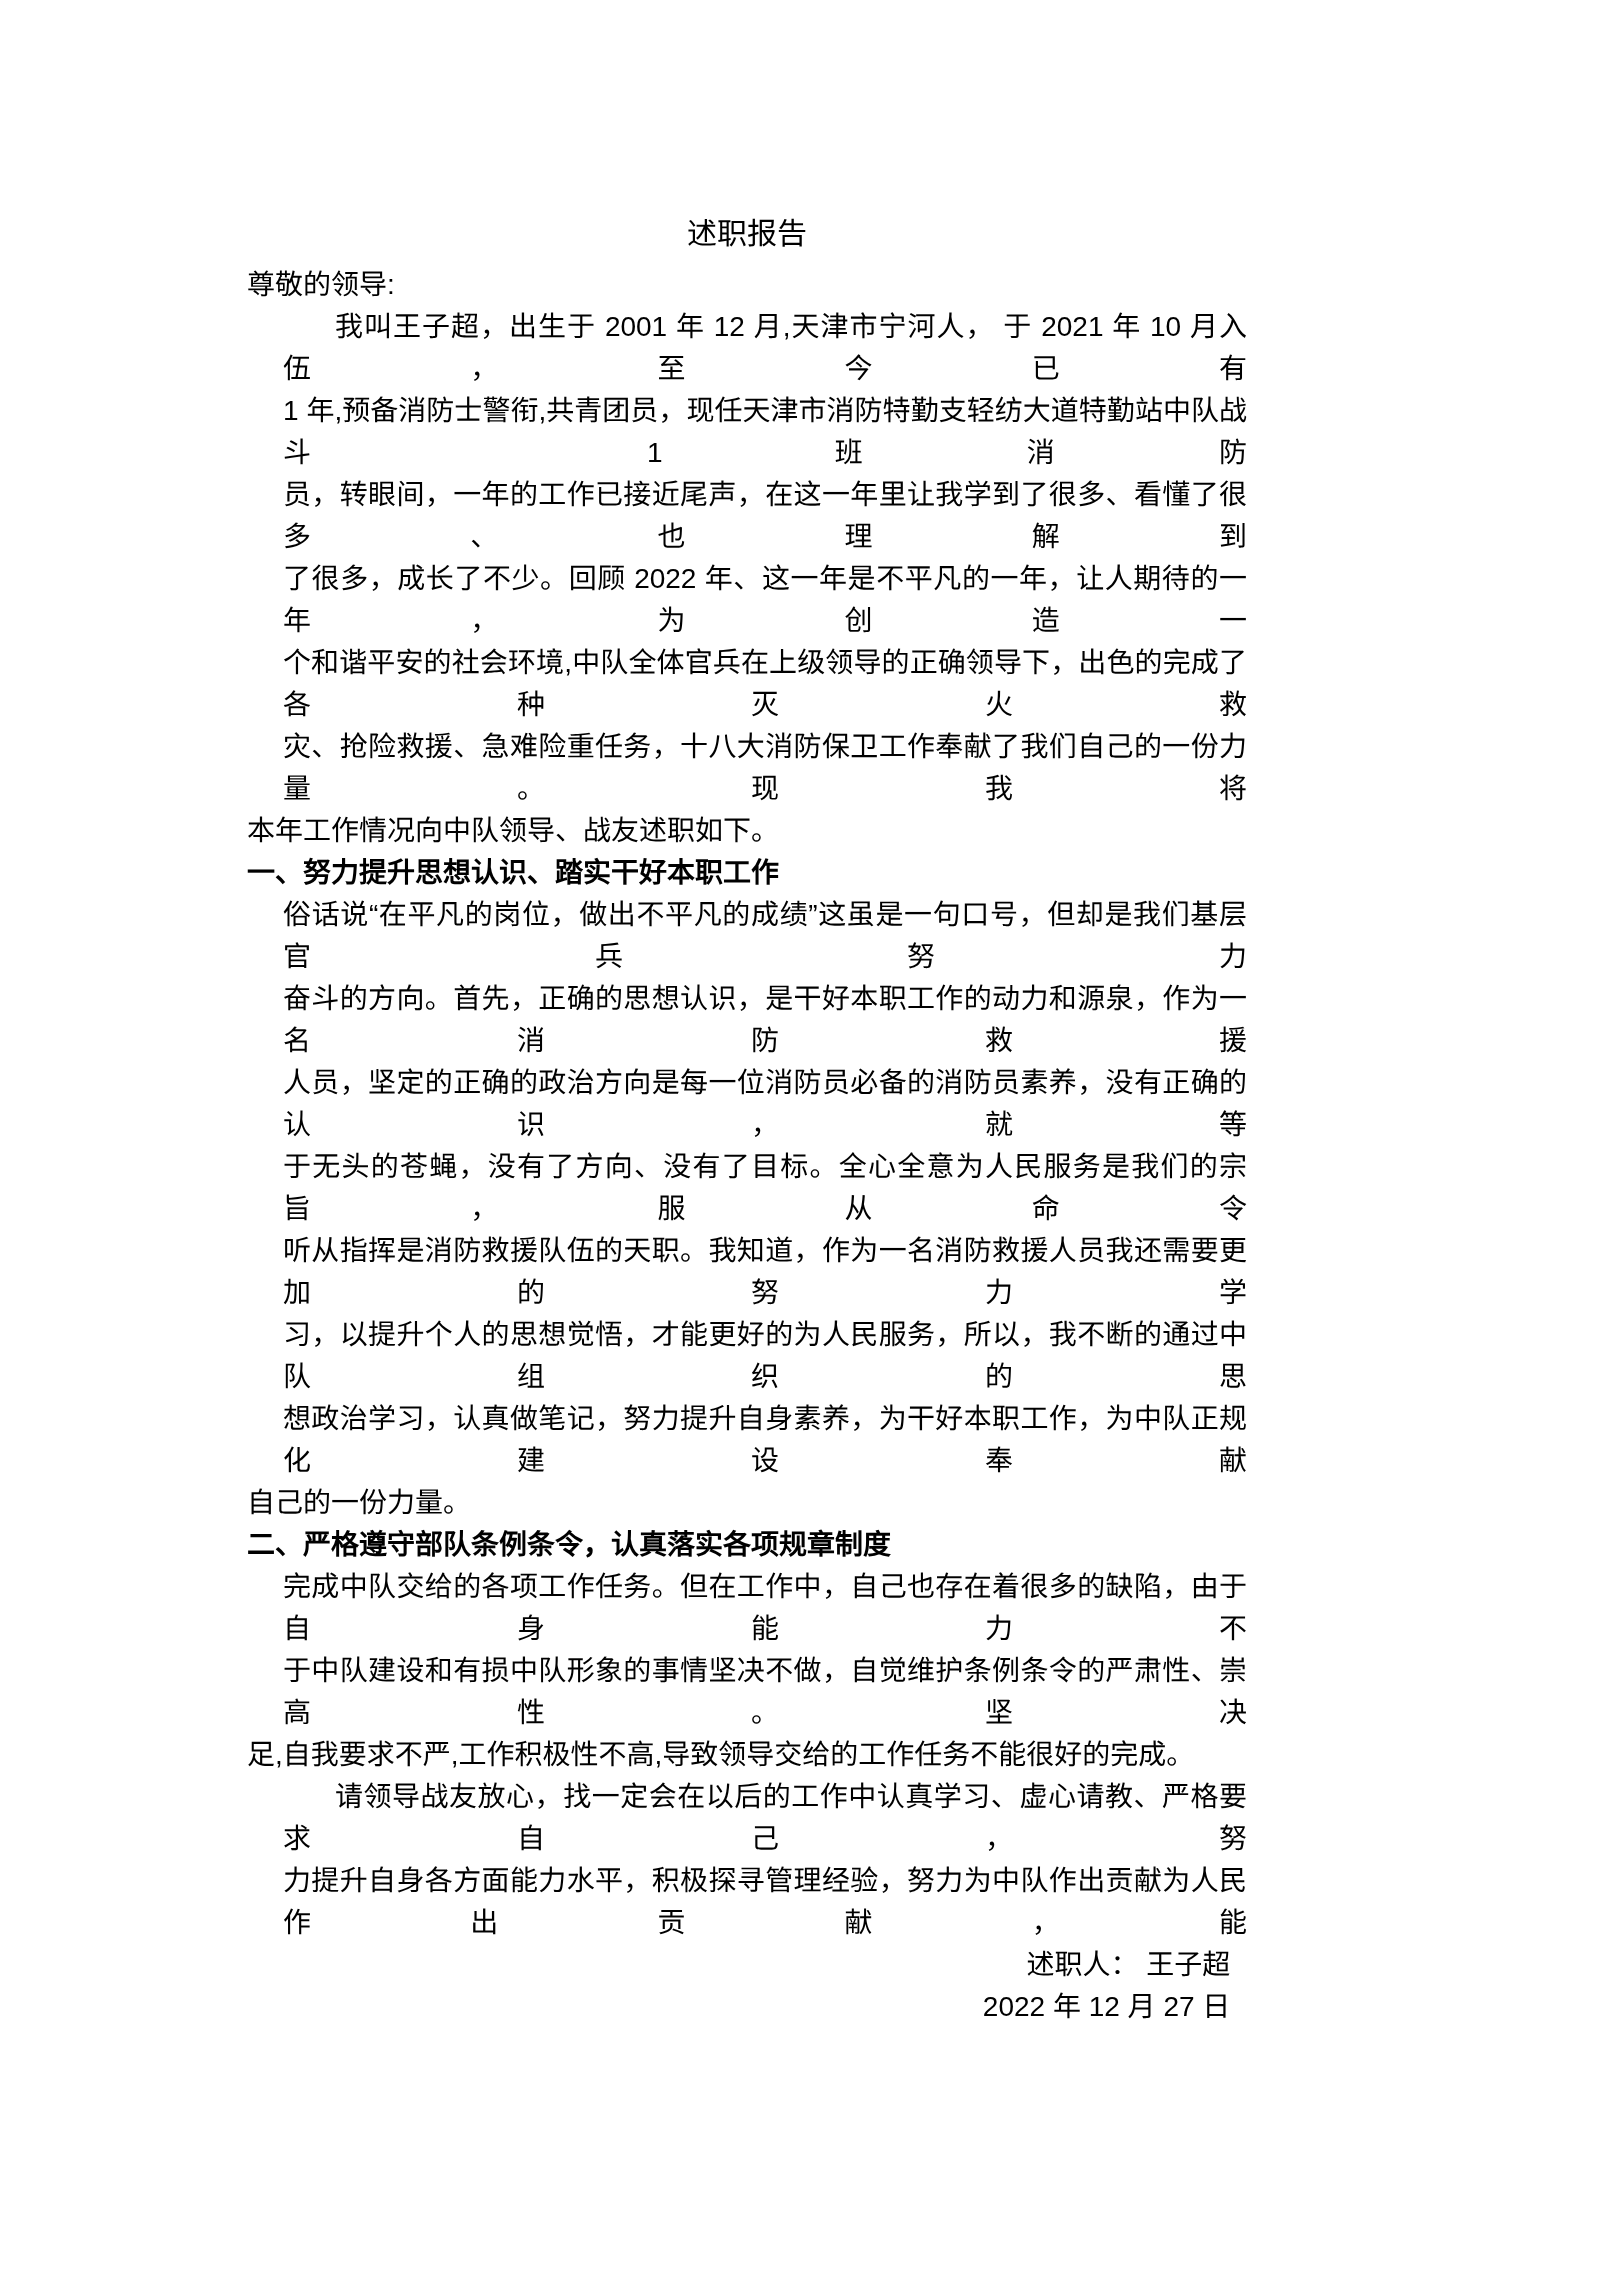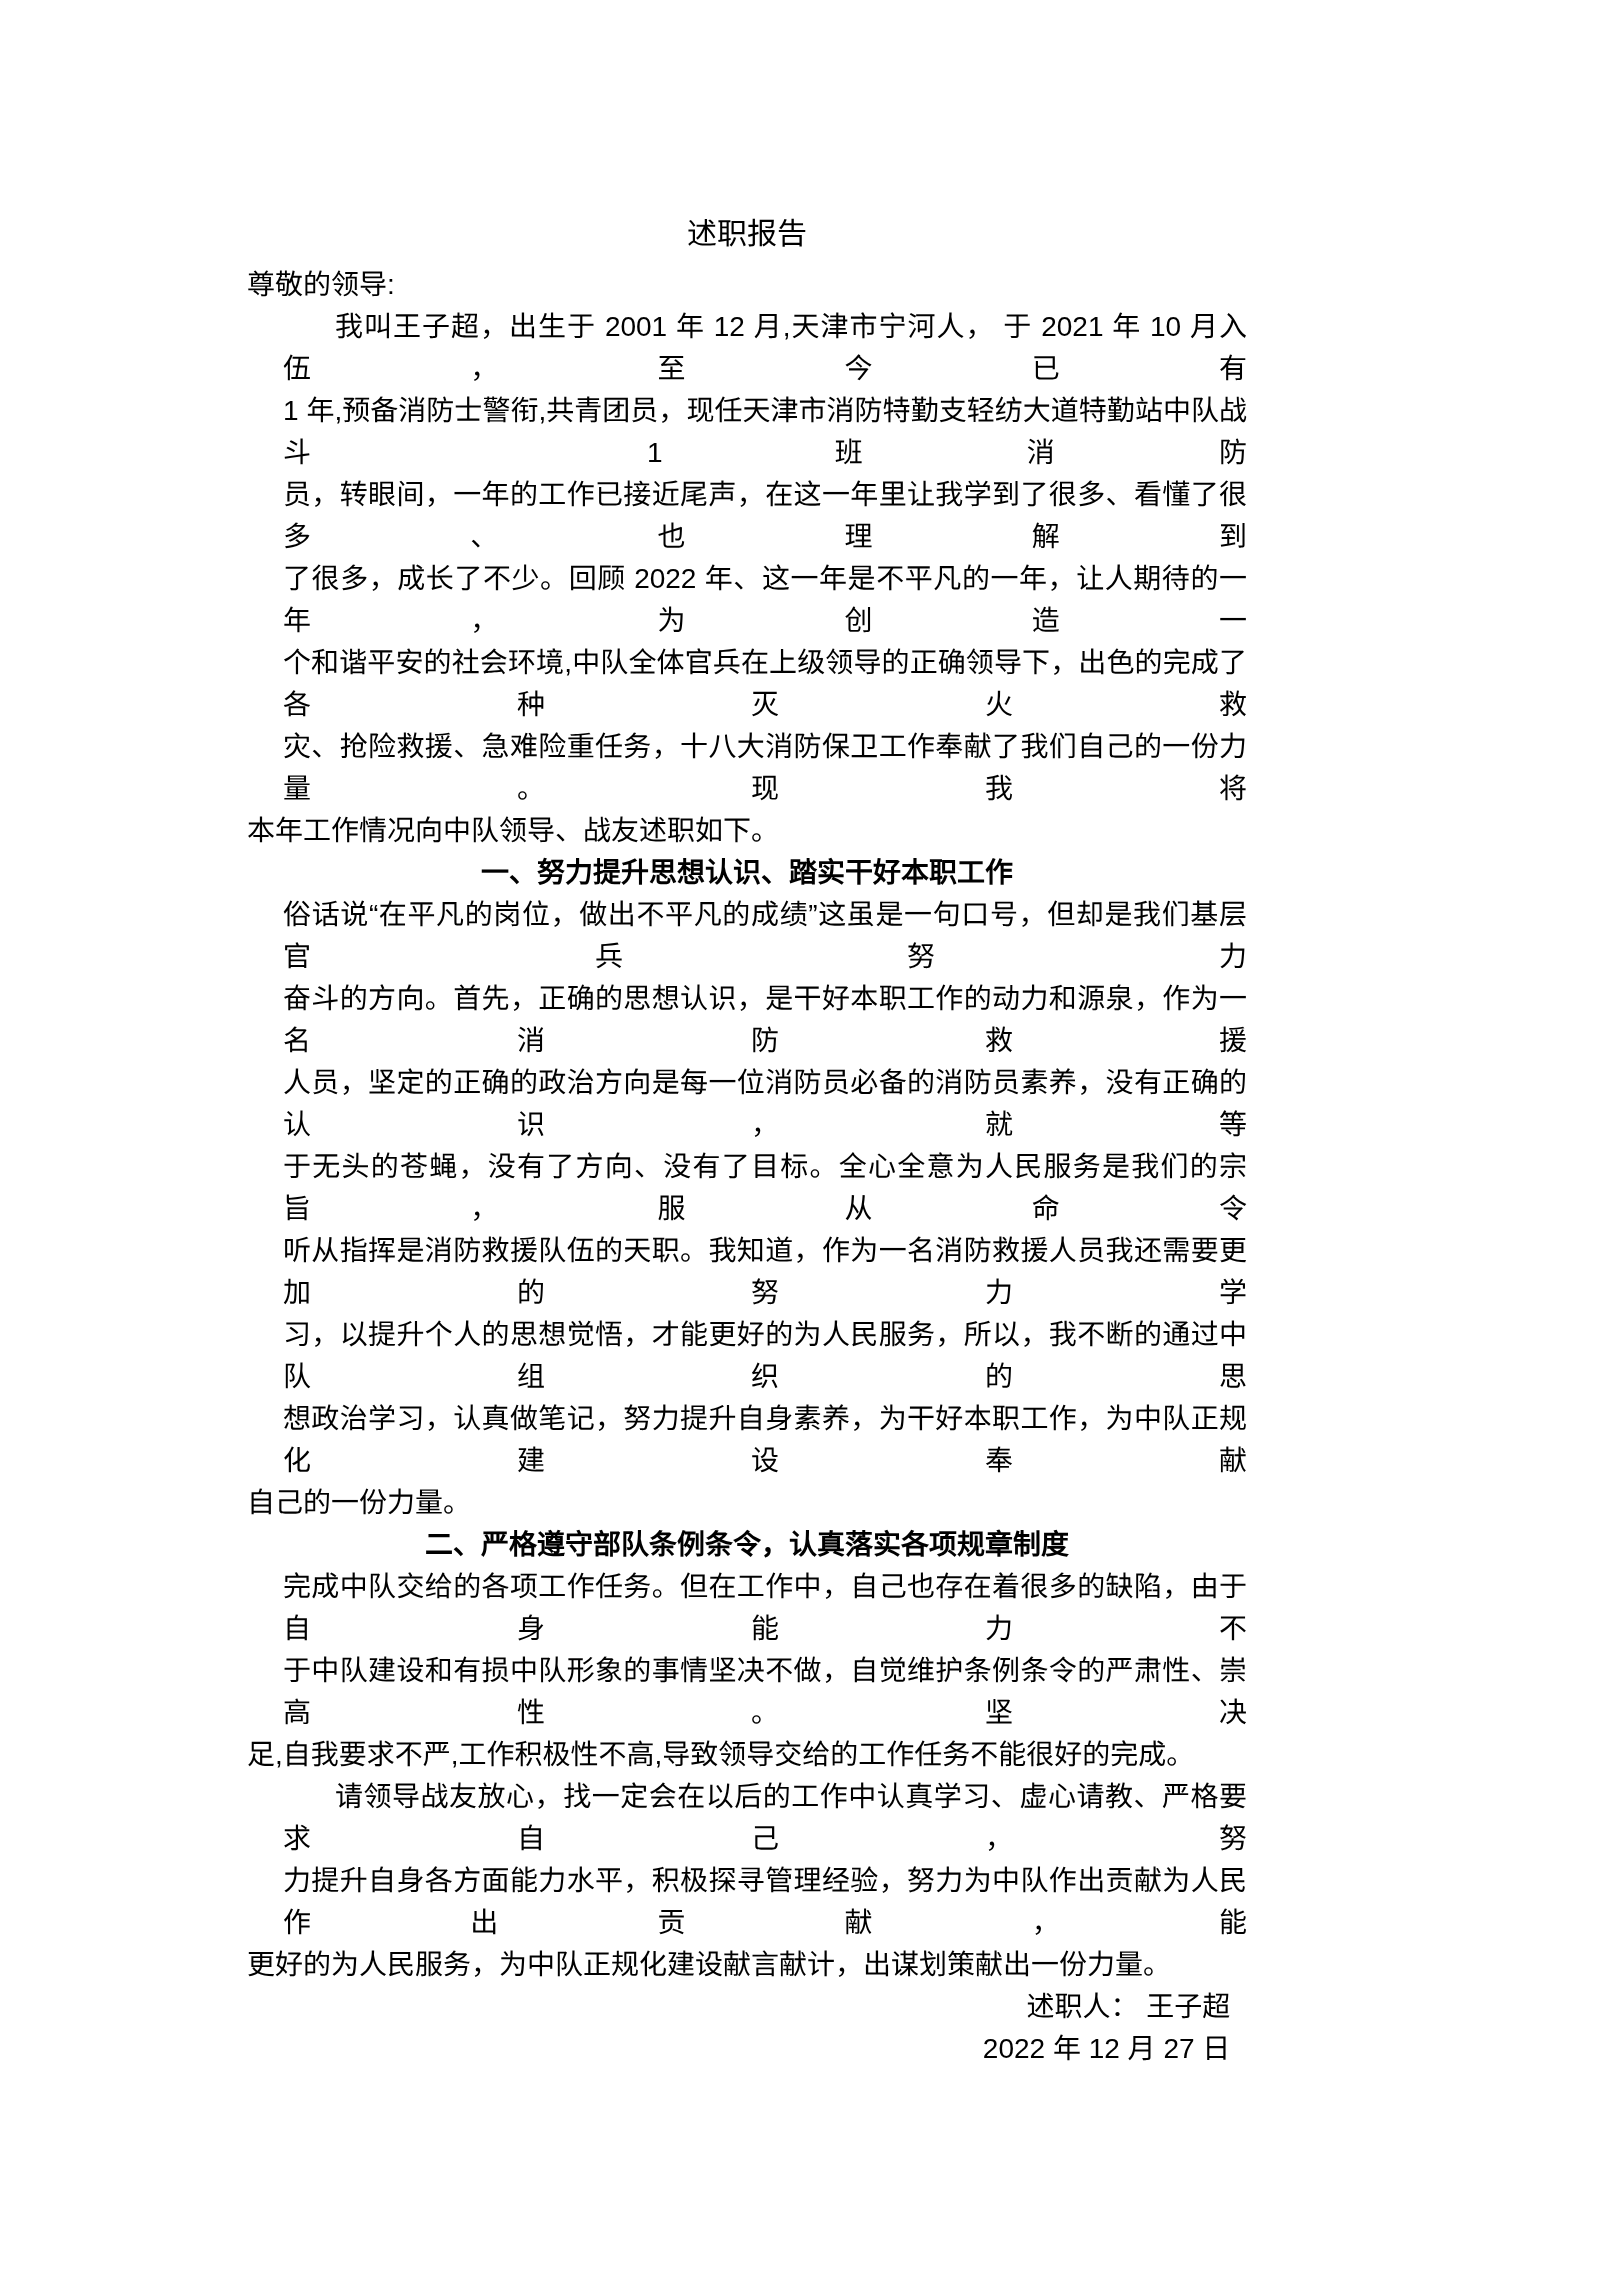--- a/index.html
+++ b/index.html
@@ -41,21 +41,20 @@
     text-align: left;
     text-align-last: left;
   }
   .indent {
     text-indent: 52px;
   }
   .heading {
     font-size: 28px;
     line-height: 42px;
     font-weight: 700;
-    text-align: center;
   }
   .signature {
     text-align: right;
     padding-right: 16.7px;
   }
 </style>
 </head>
 <body>
 
 <div class="page">
@@ -91,21 +90,20 @@
 
   <div>
     <div class="line just">完成中队交给的各项工作任务。但在工作中，自己也存在着很多的缺陷，由于自身能力不</div>
     <div class="line just">于中队建设和有损中队形象的事情坚决不做，自觉维护条例条令的严肃性、崇高性。坚决</div>
     <div class="line last">足,自我要求不严,工作积极性不高,导致领导交给的工作任务不能很好的完成。</div>
   </div>
 
   <div>
     <div class="line just indent">请领导战友放心，找一定会在以后的工作中认真学习、虚心请教、严格要求自己，努</div>
     <div class="line just">力提升自身各方面能力水平，积极探寻管理经验，努力为中队作出贡献为人民作出贡献，能</div>
-    <div class="line last">更好的为人民服务，为中队正规化建设献言献计，出谋划策献出一份力量。</div>
   </div>
 
   <div class="signature">
     <div class="line">述职人： 王子超</div>
     <div class="line">2022 年 12 月 27 日</div>
   </div>
 
 </div>
 
 

